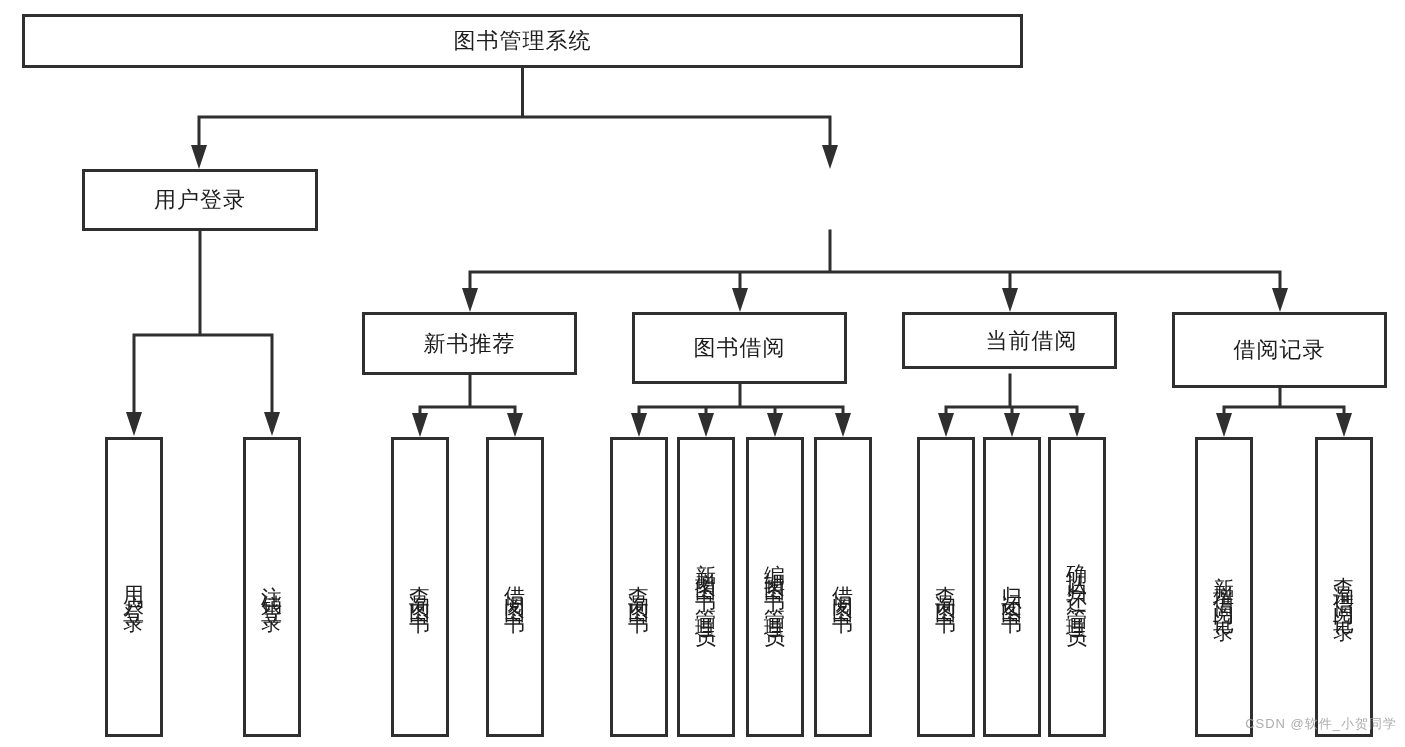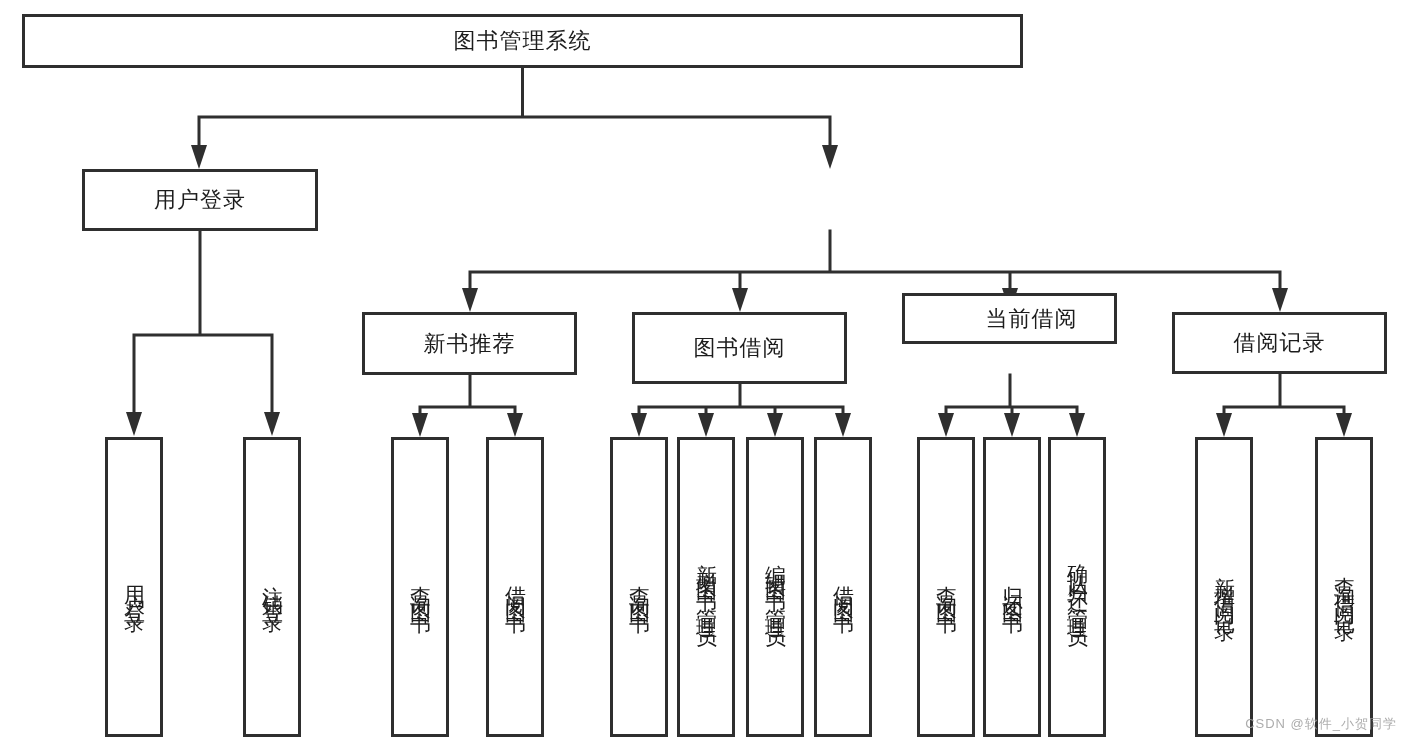--- a/index.html
+++ b/index.html
@@ -23,21 +23,20 @@
     border: 3px solid #2f2f2f;
     background: #ffffff;
     color: #1c1c1c;
     display: flex;
     align-items: center;
     justify-content: center;
     font-size: 22px;
     line-height: 1;
     letter-spacing: 1px;
     text-align: left;
-    font-family: Liberation Serif, serif;
   }
   .leaf {
     writing-mode: vertical-rl;
     text-orientation: mixed;
     letter-spacing: 9px;
     font-size: 21px;
     padding: 6px 0;
   }
   .watermark {
     position: absolute;
@@ -94,22 +93,22 @@
       <polygon points="1336,413 1352,413 1344,437"></polygon>
     </g>
   </svg>
 
   <div class="node" style="left:22px; top:14px; width:1001px; height:54px;">图书管理系统</div>
 
   <div class="node" style="left:82px; top:169px; width:236px; height:62px;">用户登录</div>
 
   <div class="node" style="left:362px; top:312px; width:215px; height:63px;">新书推荐</div>
   <div class="node" style="left:632px; top:312px; width:215px; height:72px;">图书借阅</div>
-  <div class="node" style="left:902px; top:293px; width:215px; height:51px;padding-left:44px;">当前借阅</div>
-  <div class="node" style="left:1172px; top:312px; width:215px; height:62px;">借阅记录</div>
+  <div class="node" style="left:902px; top:312px; width:215px; height:57px;padding-left:44px;">当前借阅</div>
+  <div class="node" style="left:1172px; top:312px; width:215px; height:76px;">借阅记录</div>
 
   <div class="node leaf" style="left:105px; top:437px; width:58px; height:300px;">用户登录</div>
   <div class="node leaf" style="left:243px; top:437px; width:58px; height:300px;">注销登录</div>
 
   <div class="node leaf" style="left:391px; top:437px; width:58px; height:300px;">查询图书</div>
   <div class="node leaf" style="left:486px; top:437px; width:58px; height:300px;">借阅图书</div>
 
   <div class="node leaf" style="left:610px; top:437px; width:58px; height:300px;">查询图书</div>
   <div class="node leaf" style="left:677px; top:437px; width:58px; height:300px;">新增图书（管理员）</div>
   <div class="node leaf" style="left:746px; top:437px; width:58px; height:300px;">编辑图书（管理员）</div>

